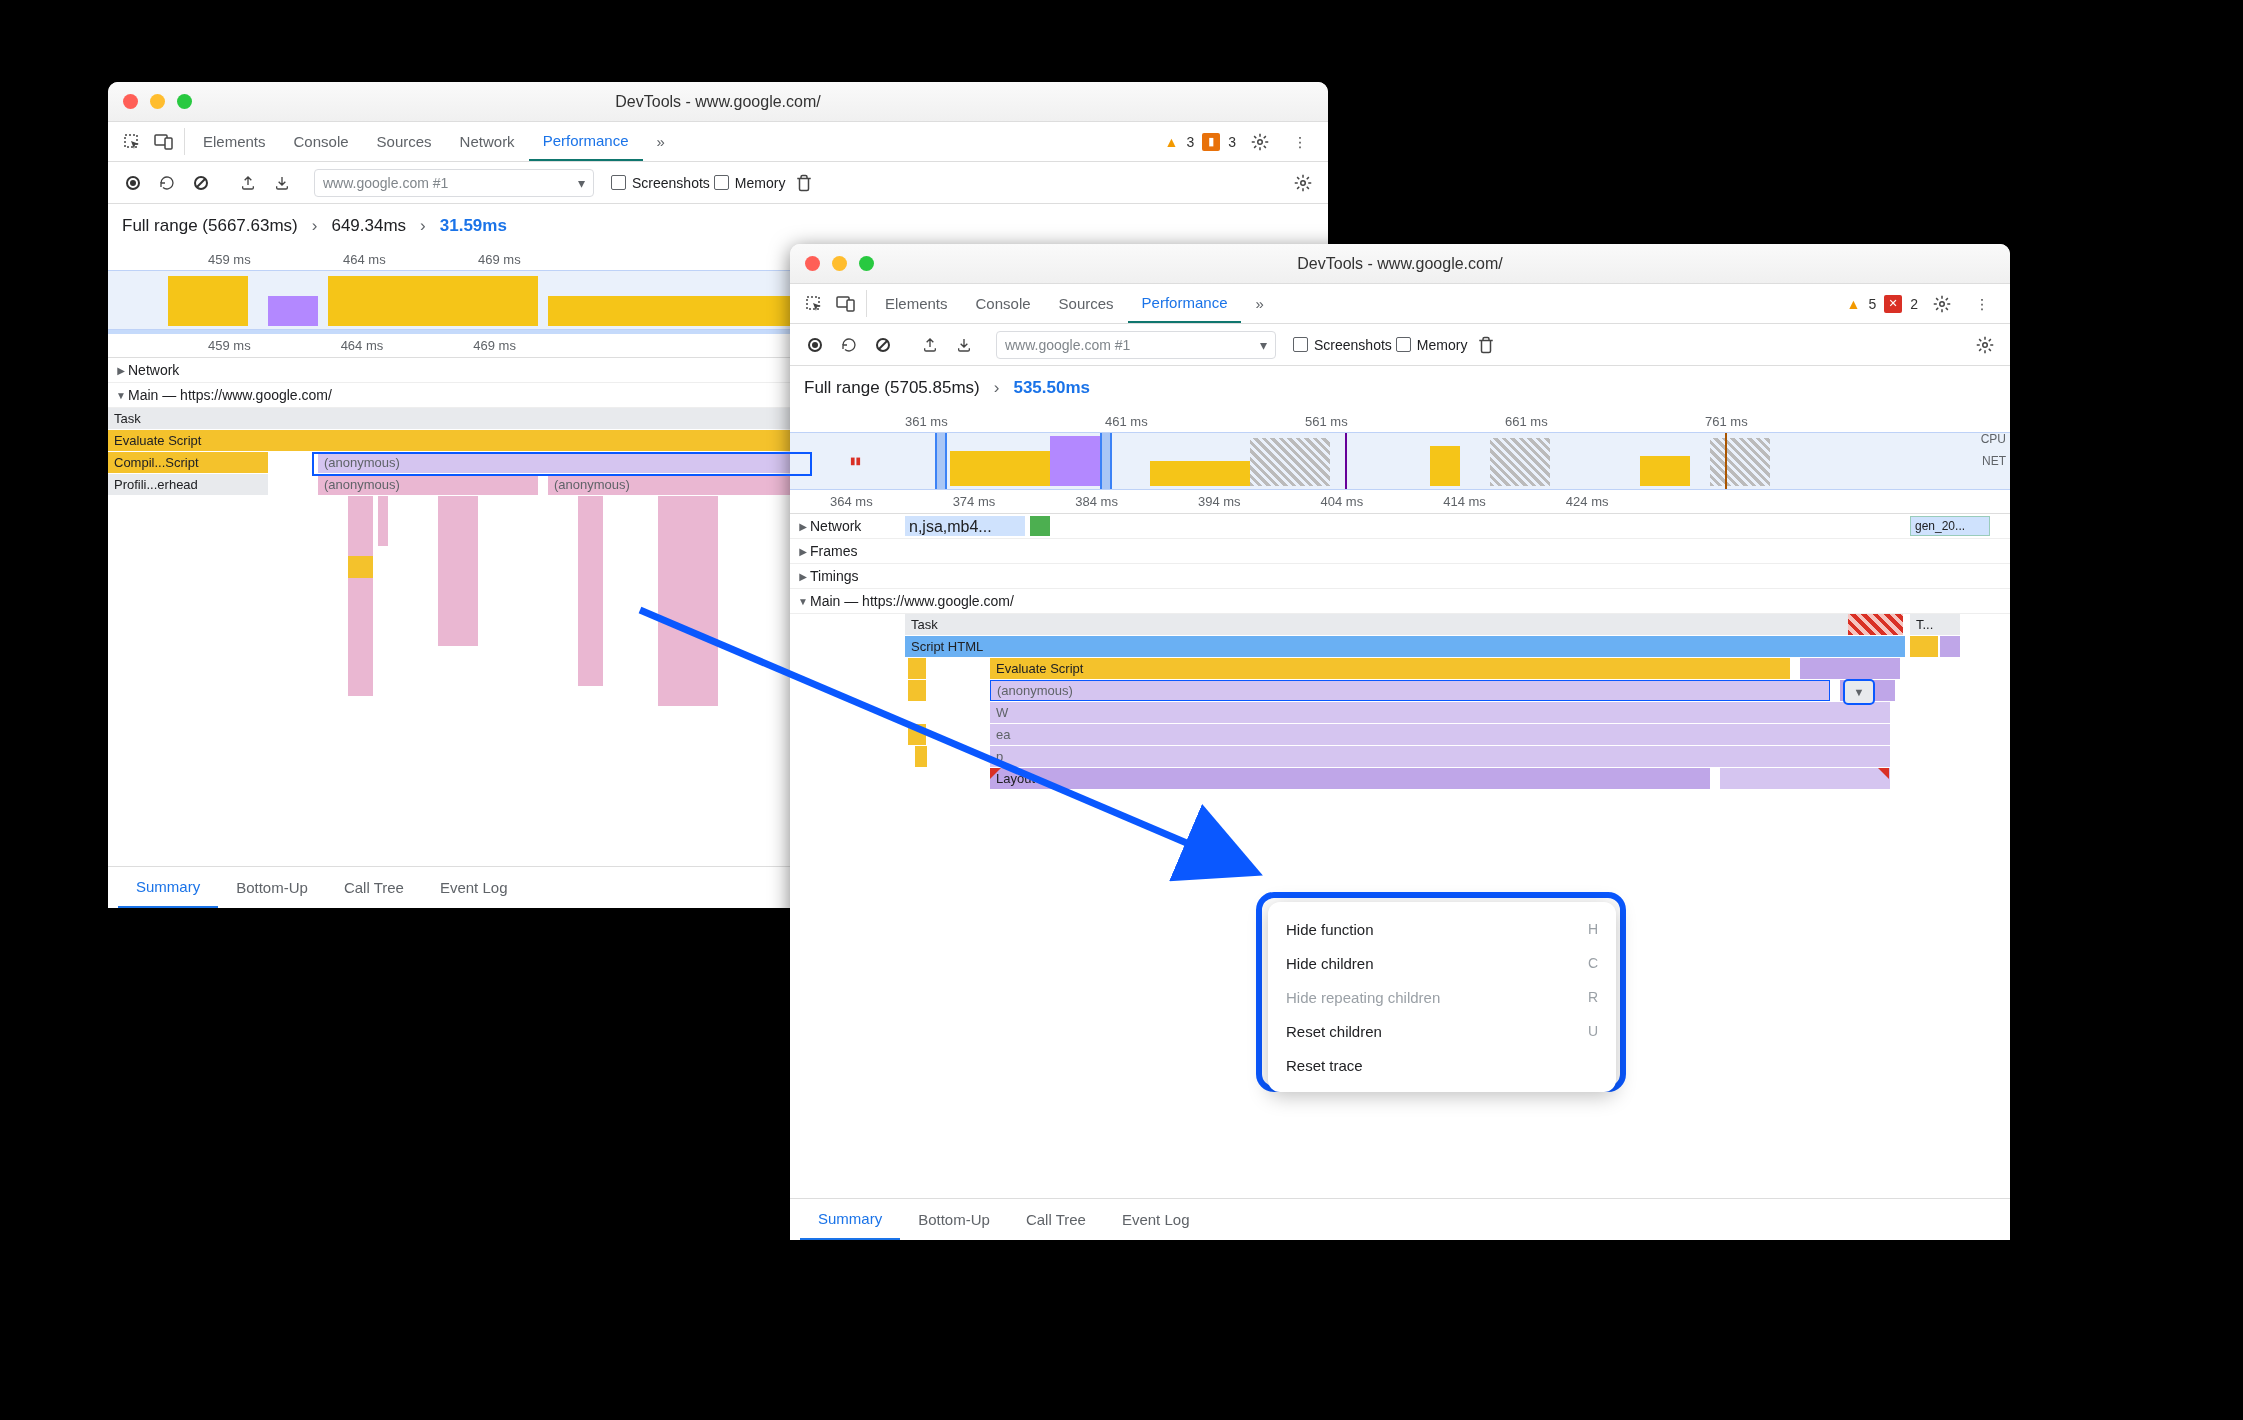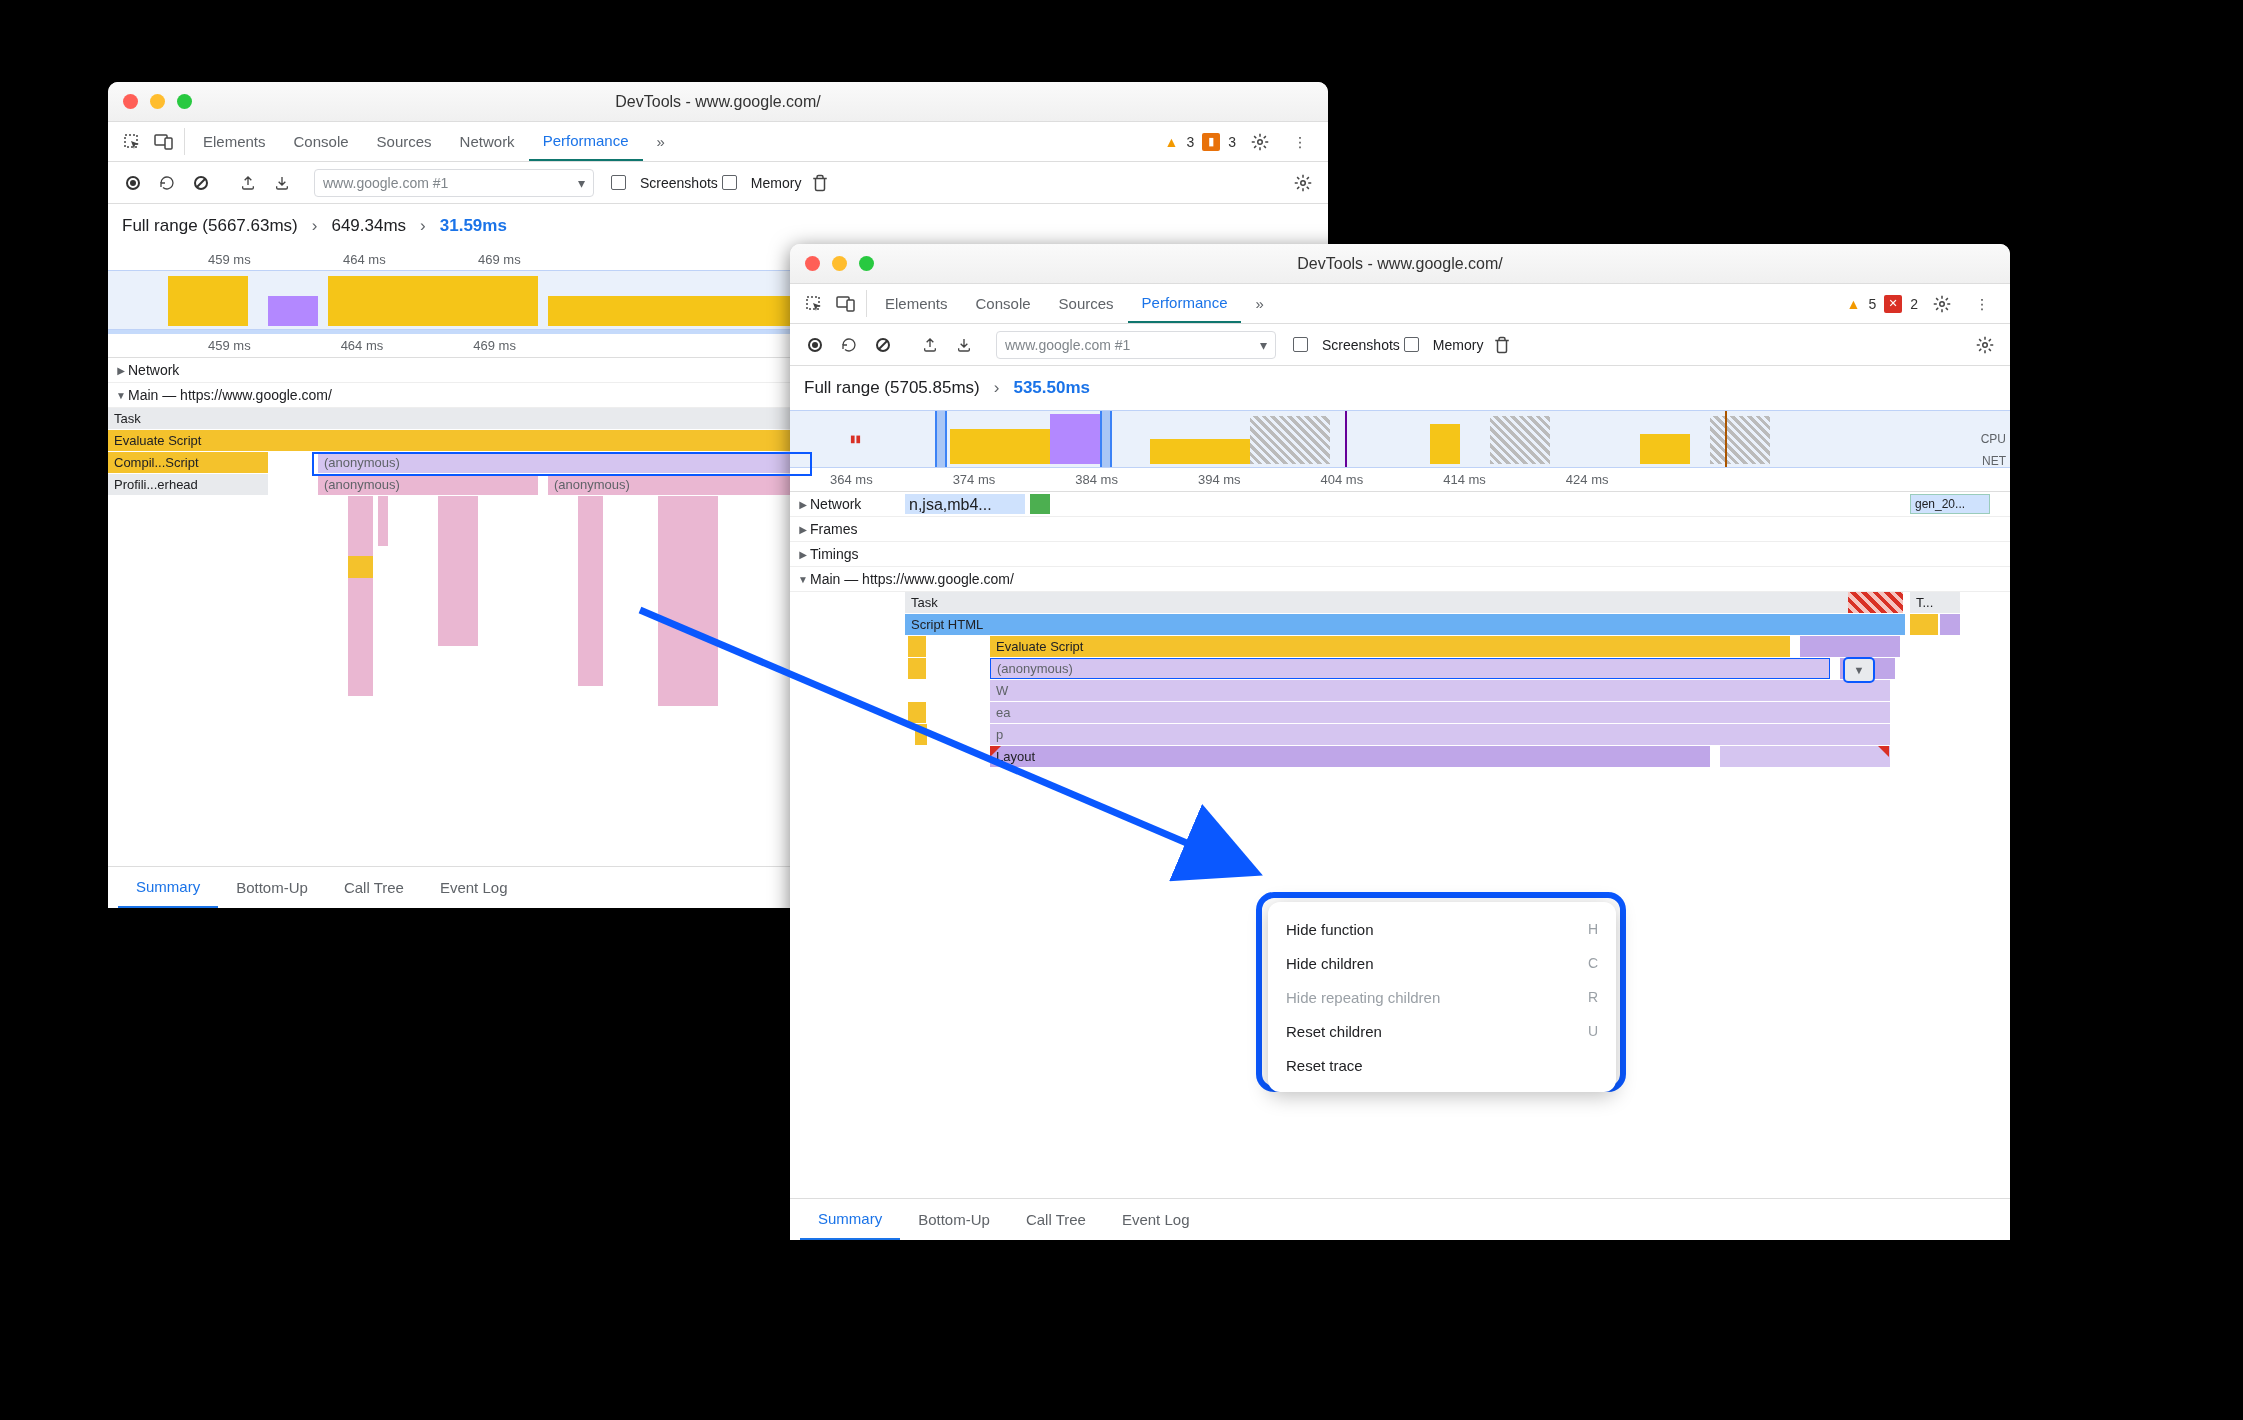--- a/index.html
+++ b/index.html
@@ -18,21 +18,21 @@
     .right-ic{margin-left:auto;display:flex;align-items:center;gap:8px;padding-right:4px;}
     .warn-ico{color:#f29900;}
     .err-ico{background:#d93025;color:#fff;width:18px;height:18px;display:inline-flex;align-items:center;justify-content:center;font-size:11px;border-radius:2px;}
     .issue-ico{background:#e8710a;color:#fff;width:18px;height:18px;display:inline-flex;align-items:center;justify-content:center;font-size:11px;border-radius:2px;}
     .cnt{font-size:14px;color:#333;}
 
     .toolbar{height:42px;border-bottom:1px solid #ddd;display:flex;align-items:center;padding:0 10px;gap:4px;}
     .tb-btn{width:30px;height:30px;display:inline-flex;align-items:center;justify-content:center;color:#444;cursor:pointer;}
     .dropdown{flex:1;height:28px;border:1px solid #dadce0;border-radius:4px;display:flex;align-items:center;padding:0 8px;color:#80868b;font-size:14px;max-width:280px;cursor:pointer;position:relative;}
     .dropdown::after{content:'▾';position:absolute;right:8px;color:#5f6368;}
-    .chk{display:flex;gap:14px;font-size:14px;color:#202124;cursor:pointer;}
+    .chk{display:flex;gap:6px;font-size:14px;color:#202124;cursor:pointer;}
     .chk-box{width:15px;height:15px;border:1px solid #5f6368;border-radius:2px;}
 
     .crumbs{height:44px;display:flex;align-items:center;padding:0 14px;gap:14px;font-size:17px;}
     .crumbs .sep-c{color:#5f6368;}
     .crumbs .blue{color:#1a73e8;font-weight:600;}
     .crumbs .bold{font-weight:500;}
 
     .ruler{height:22px;display:flex;align-items:center;padding:0 20px;font-size:13px;color:#5f6368;gap:80px;position:relative;}
     .ruler span{min-width:55px;}
 
@@ -348,20 +348,27 @@
       </div>
   </div>
 
   <div class="crumbs">
     <span class="bold">Full range (5705.85ms)</span>
     <span class="sep-c">›</span>
     <span class="blue">535.50ms</span>
   </div>
 
   <div style="position:relative;">
+    <div class="ruler" style="padding-left:115px;gap:145px;">
+      <span>361 ms</span>
+      <span>461 ms</span>
+      <span>561 ms</span>
+      <span>661 ms</span>
+      <span>761 ms</span>
+    </div>
     <div class="minimap" style="height:58px;">
       <div class="mini-handle" style="left:145px;"></div>
       <div class="mini-handle" style="left:310px;"></div>
       <span style="position:absolute;left:60px;top:22px;color:#d93025;font-size:10px;">▮▮</span>
       <div class="mm-block mm-yellow" style="left:160px;width:100px;height:35px;top:18px;"></div>
       <div class="mm-block mm-purple" style="left:260px;width:55px;height:50px;top:3px;"></div>
       <div class="mm-block mm-yellow" style="left:360px;width:100px;height:25px;top:28px;"></div>
       <div class="mm-block mm-hatch" style="left:460px;width:80px;height:48px;top:5px;"></div>
       <div class="mm-block mm-yellow" style="left:640px;width:30px;height:40px;top:13px;"></div>
       <div class="mm-block mm-hatch" style="left:700px;width:60px;height:48px;top:5px;"></div>

